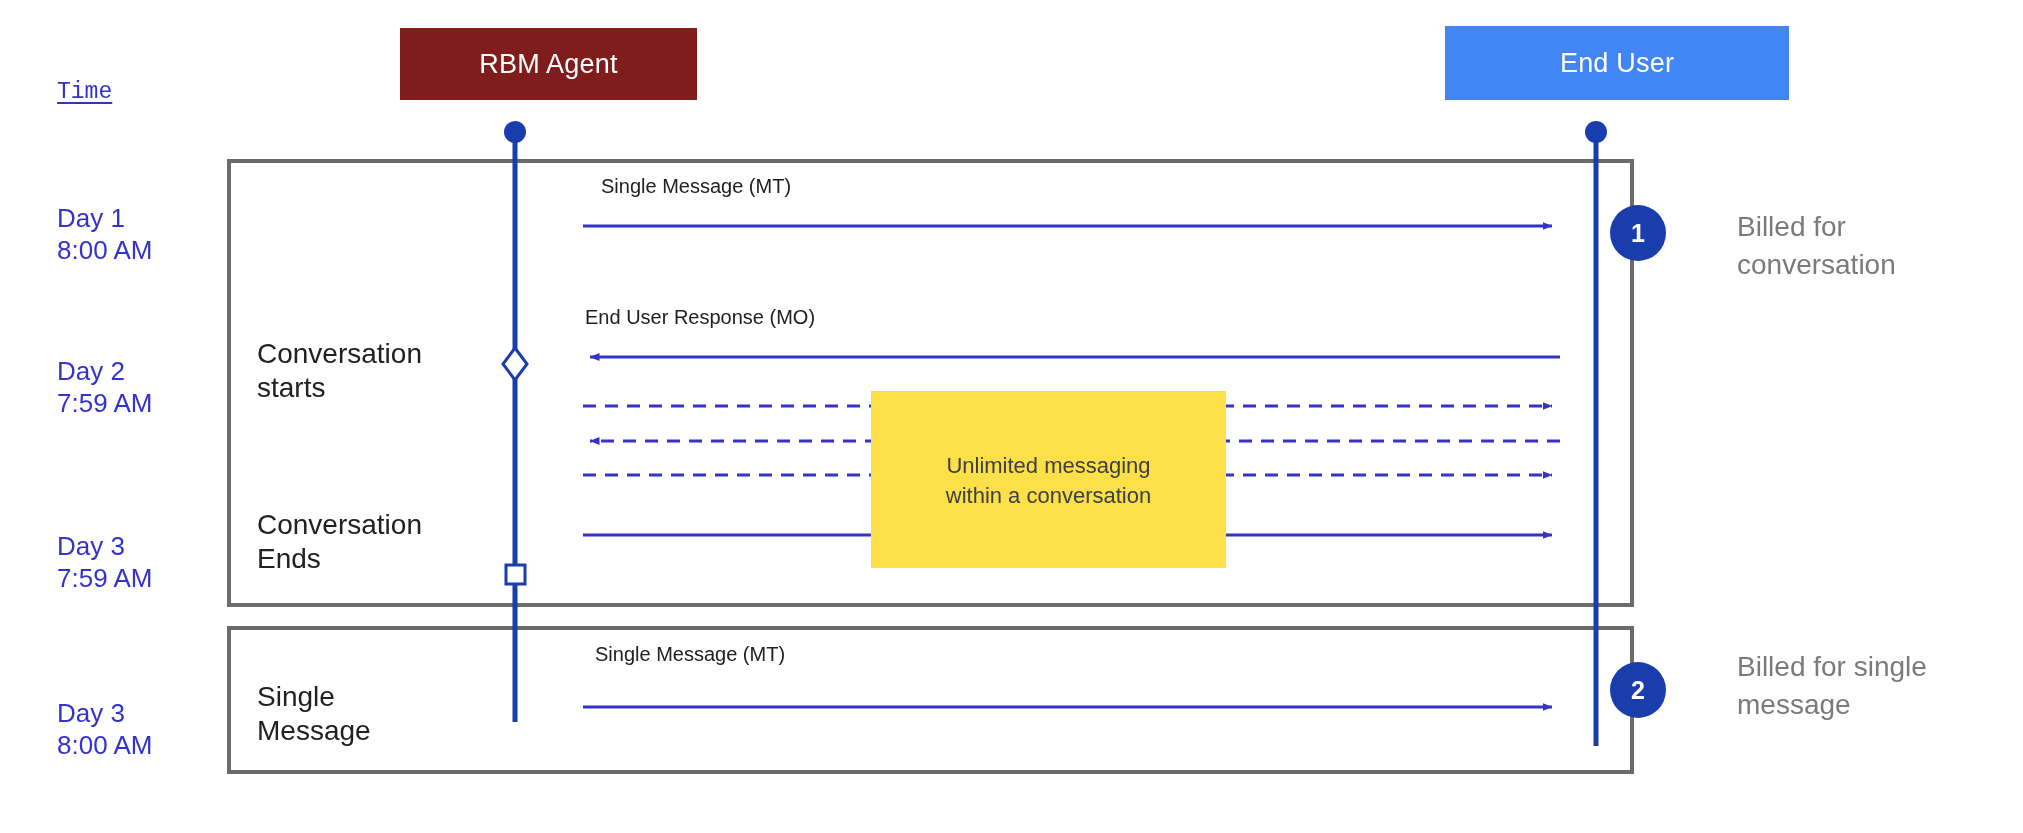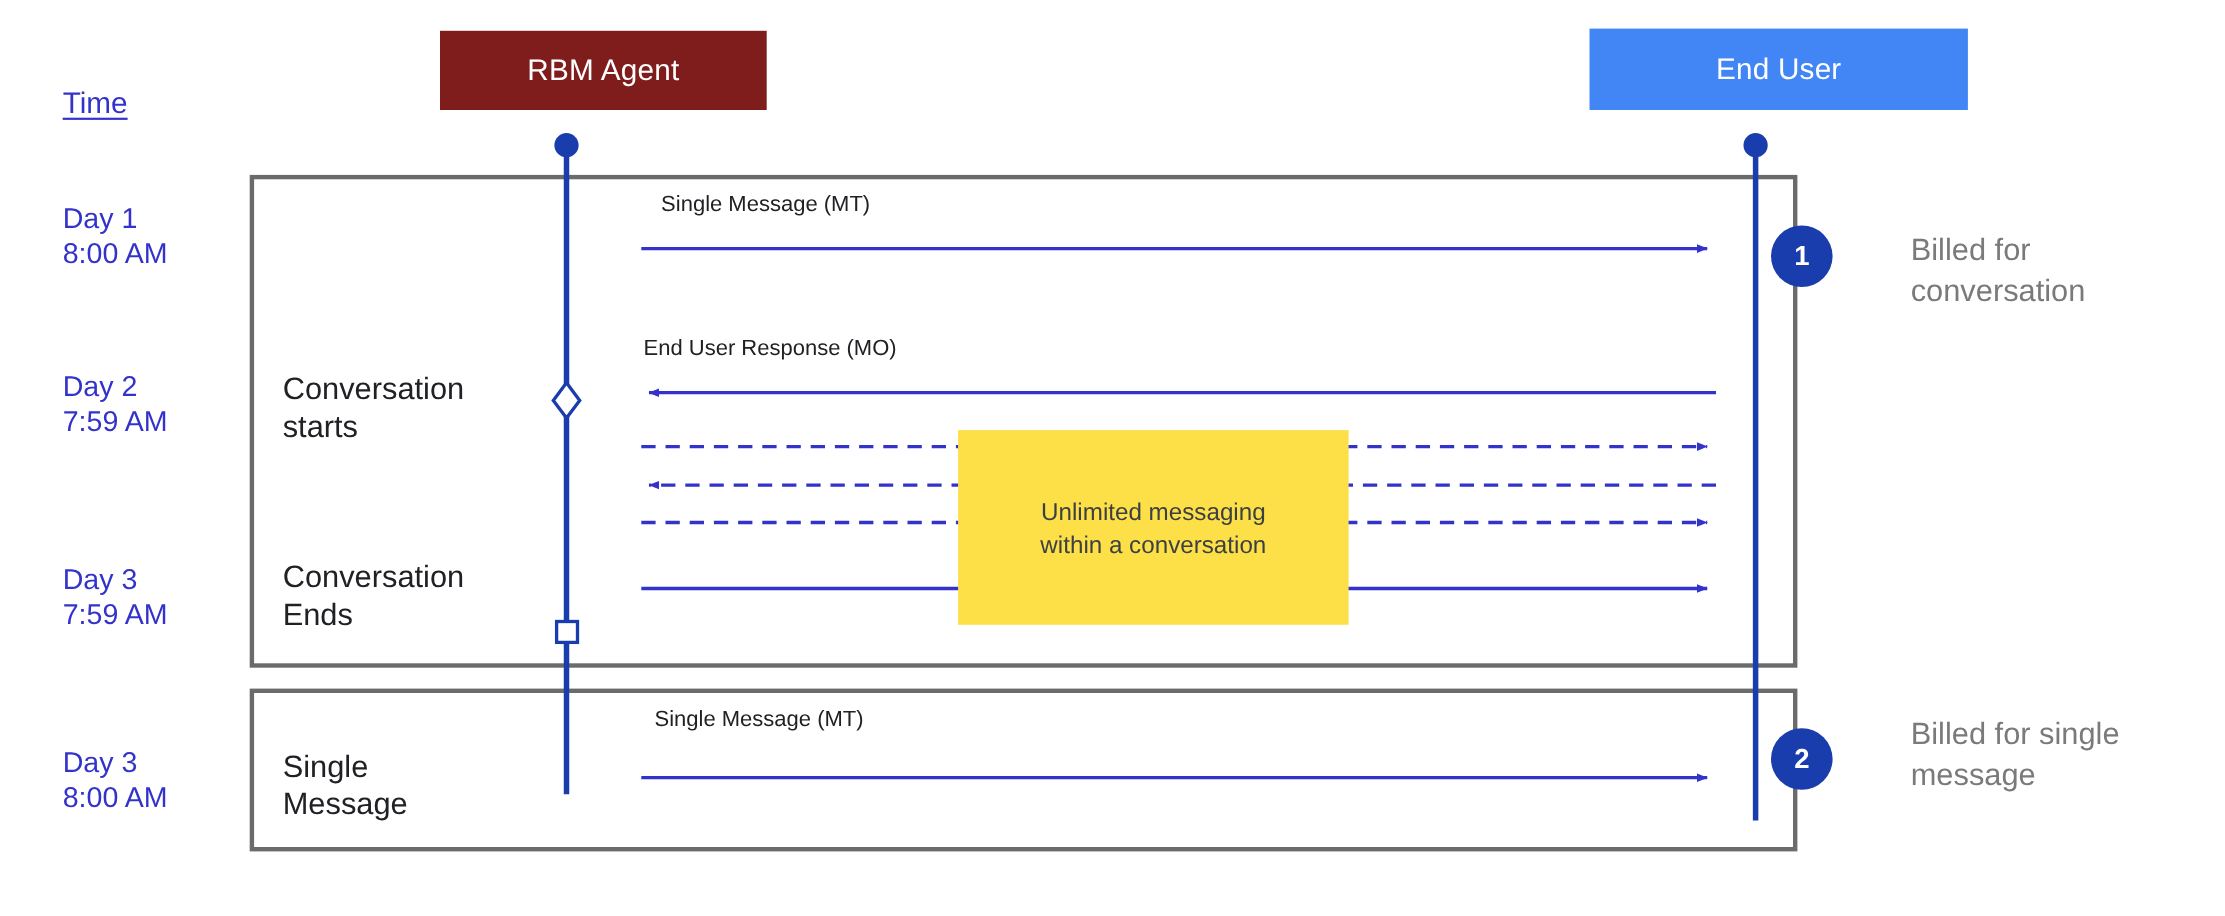--- a/index.html
+++ b/index.html
@@ -46,32 +46,34 @@
   #actor-end-user {
     left: 1445px; top: 26px;
     width: 344px; height: 74px;
     background: #4285F4;
   }
 
   
   .time-title {
     position: absolute;
     left: 57px; top: 79px;
-    font-size: 27px;
+    font-size: 23px;
     color: #3333cc;
     text-decoration: underline;
     text-underline-offset: 4px;
+    font-family: Liberation Mono, monospace;
   }
   .time-label {
     position: absolute;
     left: 57px;
     font-size: 26px;
     line-height: 1.22;
     color: #3333cc;
     white-space: pre-line;
+    margin-top: 20px;
   }
   #time-label-0 { top: 183px; }
   #time-label-1 { top: 336px; }
   #time-label-2 { top: 511px; }
   #time-label-3 { top: 678px; }
 
   
   .phase-label {
     position: absolute;
     left: 257px;

